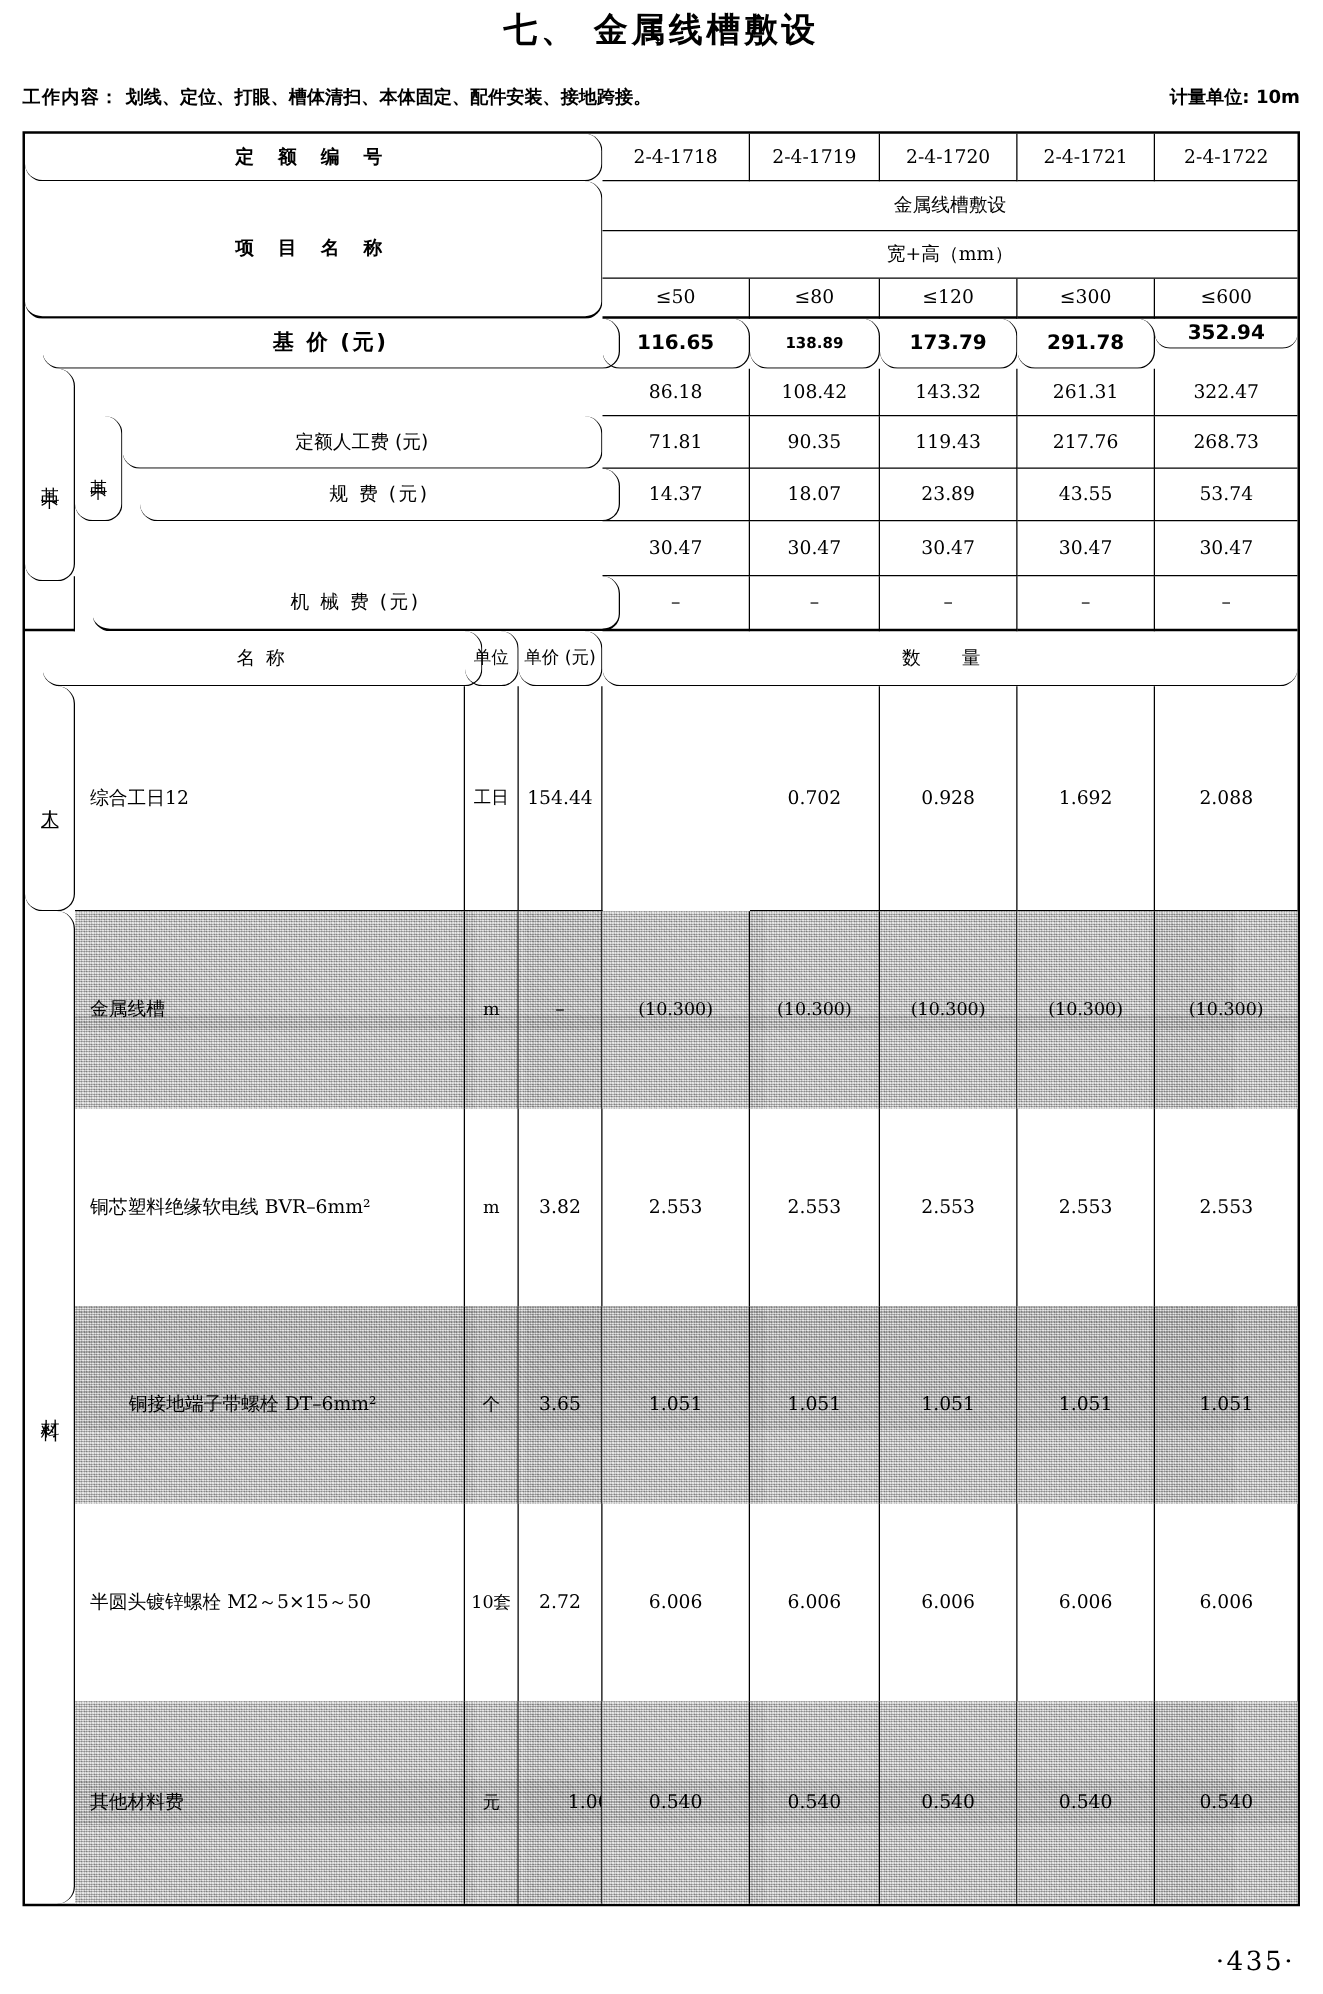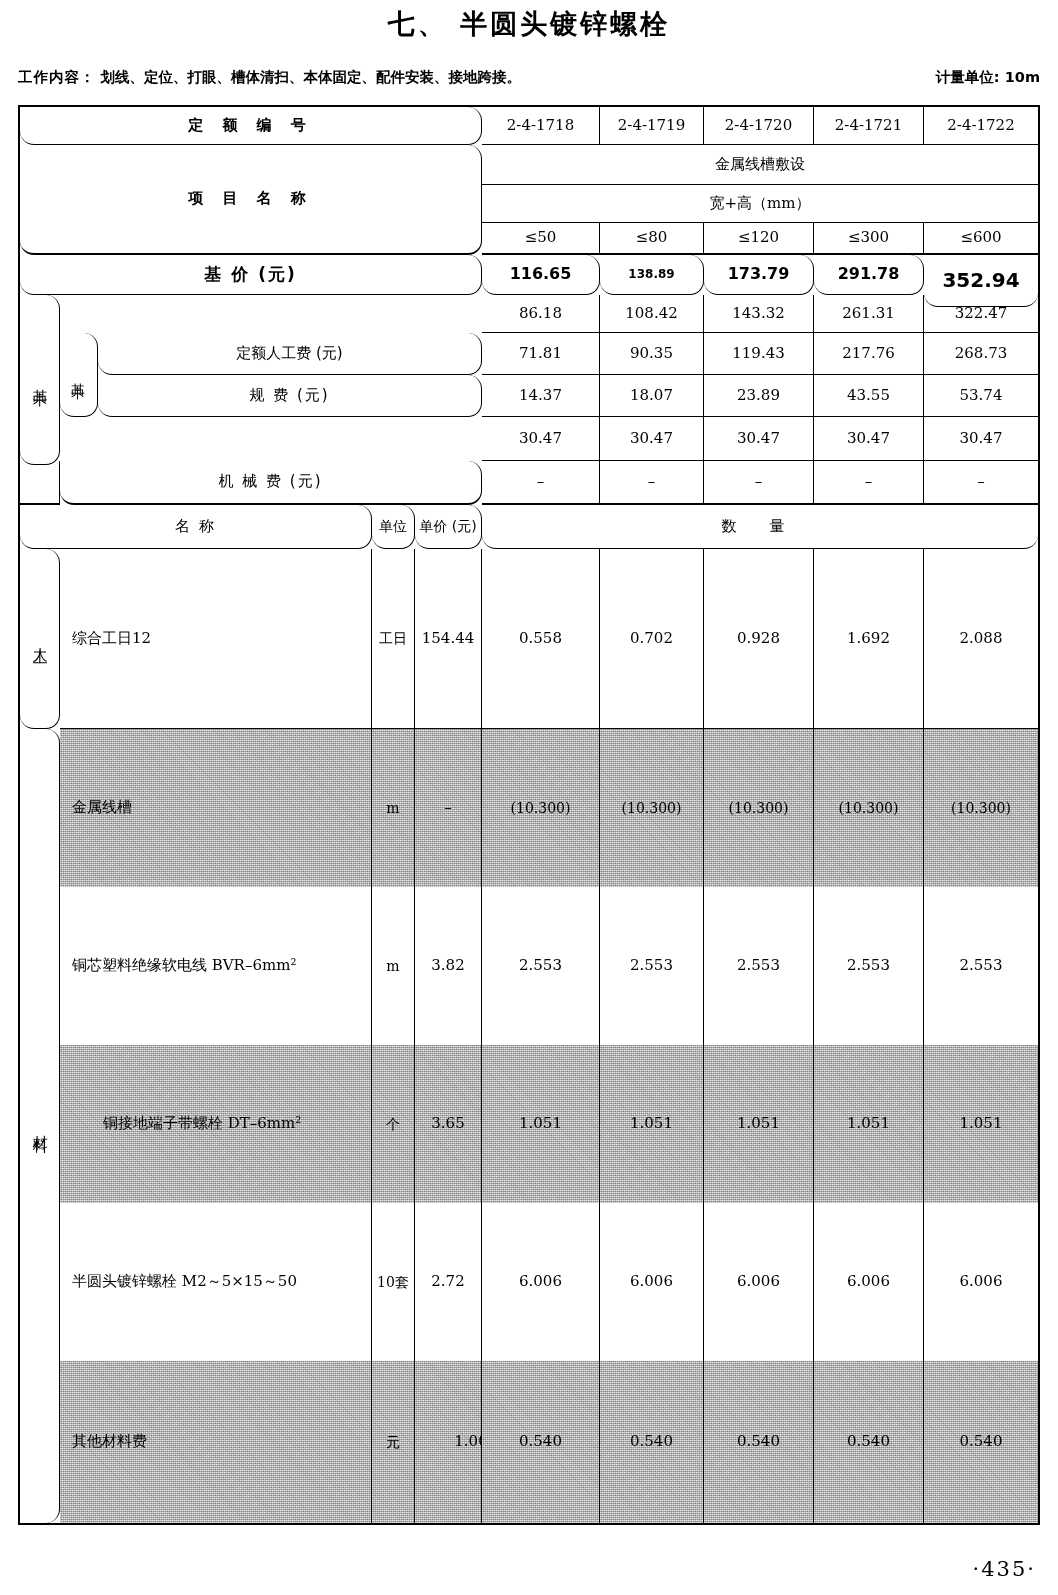--- a/index.html
+++ b/index.html
@@ -75,21 +75,21 @@
     overflow: hidden;
     text-align: center;
     line-height: 1.15;
   }
   .br { border-right: 1.1px solid #000; }
   .bb { border-bottom: 1.1px solid #000; }
   .thick-b { border-bottom: 2.2px solid #000; }
 
   .sans { font-family: "DejaVu Sans", "Liberation Sans", sans-serif; border-radius: 14px; }
   .bold { font-weight: bold; }
-  .sp1 { letter-spacing: 2px; }
+  .sp1 { letter-spacing: 2px; margin-left: 14px; }
   .sp2 { letter-spacing: 7px; }
   .sp3 { letter-spacing: 14px; }
   .left-pad { justify-content: flex-start; padding-left: 12px; text-align: left; }
 
   
   .vert {
     writing-mode: vertical-rl;
     text-orientation: upright;
     letter-spacing: 3px;
   }
@@ -108,21 +108,21 @@
     right: 22px;
     bottom: 14px;
     font-size: 21px;
     font-family: "DejaVu Serif", "Liberation Serif", serif;
     letter-spacing: 2px;
   }
 </style>
 </head>
 <body>
 
-<div class="page-title">七、 半圆头镀锌螺栓</div>
+<div class="page-title">七、 金属线槽敷设</div>
 
 <div class="subhead">
   <div class="left">
     <span class="lbl">工作内容：</span>
     <span>划线、定位、打眼、槽体清扫、本体固定、配件安装、接地跨接。</span>
   </div>
   <div class="right">计量单位: 10m</div>
 </div>
 
 <div class="tbl-wrap">
@@ -141,21 +141,21 @@
   <div class="cell thick-b br" style="left:580px;top:116px;width:104px;height:32px;">≤80</div>
   <div class="cell thick-b br" style="left:684px;top:116px;width:110px;height:32px;">≤120</div>
   <div class="cell thick-b br" style="left:794px;top:116px;width:110px;height:32px;">≤300</div>
   <div class="cell thick-b" style="left:904px;top:116px;width:114px;height:32px;">≤600</div>
 
   <div class="cell bb sans bold sp1" style="left:0;top:148px;width:462px;height:40px;border-right:1.1px solid #000;font-size:17px;">基    价 (元)</div>
   <div class="cell bb br sans bold" style="left:462px;top:148px;width:118px;height:40px;font-size:16px;">116.65</div>
   <div class="cell bb br sans bold" style="left:580px;top:148px;width:104px;height:40px;font-size:12px;">138.89</div>
   <div class="cell bb br sans bold" style="left:684px;top:148px;width:110px;height:40px;font-size:16px;">173.79</div>
   <div class="cell bb br sans bold" style="left:794px;top:148px;width:110px;height:40px;font-size:16px;">291.78</div>
-  <div class="cell bb sans bold" style="left:904px;top:148px;width:114px;height:52px;font-size:20px;">352.94</div>
+  <div class="cell bb sans bold" style="left:904px;top:148px;width:114px;height:24px;font-size:16px;">352.94</div>
 
   <div class="cell bb br sans vert" style="left:0;top:188px;width:40px;height:170px;font-size:15px;">其中</div>
 
   <div class="cell bb br sans vert" style="left:40px;top:226px;width:38px;height:84px;font-size:14px;">其中</div>
 
   <div class="cell bb br" style="left:462px;top:188px;width:118px;height:38px;">86.18</div>
   <div class="cell bb br" style="left:580px;top:188px;width:104px;height:38px;">108.42</div>
   <div class="cell bb br" style="left:684px;top:188px;width:110px;height:38px;">143.32</div>
   <div class="cell bb br" style="left:794px;top:188px;width:110px;height:38px;">261.31</div>
   <div class="cell bb" style="left:904px;top:188px;width:114px;height:38px;">322.47</div>
@@ -192,21 +192,20 @@
   <div class="cell bb br sans sp1" style="left:0;top:398px;width:352px;height:44px;">名  称</div>
   <div class="cell bb br sans" style="left:352px;top:398px;width:43px;height:44px;font-size:14px;">单位</div>
   <div class="cell bb br sans" style="left:395px;top:398px;width:67px;height:44px;font-size:14px;">单价 (元)</div>
   <div class="cell bb sans sp3" style="left:462px;top:398px;width:556px;height:44px;">数    量</div>
 
   <div class="cell bb br sans vert" style="left:0;top:442px;width:40px;height:180px;font-size:15px;">人工</div>
 
   <div class="cell bb br left-pad" style="left:40px;top:442px;width:312px;height:180px;">综合工日12</div>
   <div class="cell bb br" style="left:352px;top:442px;width:43px;height:180px;font-size:14px;">工日</div>
   <div class="cell bb br" style="left:395px;top:442px;width:67px;height:180px;">154.44</div>
-  <div class="cell bb br" style="left:462px;top:442px;width:118px;height:180px;">0.558</div>
   <div class="cell bb br" style="left:580px;top:442px;width:104px;height:180px;">0.702</div>
   <div class="cell bb br" style="left:684px;top:442px;width:110px;height:180px;">0.928</div>
   <div class="cell bb br" style="left:794px;top:442px;width:110px;height:180px;text-align:right;">1.692</div>
   <div class="cell bb" style="left:904px;top:442px;width:114px;height:180px;">2.088</div>
 
   <div class="cell br sans vert" style="left:0;top:622px;width:40px;height:794px;font-size:15px;">材料</div>
 
   <div class="cell br left-pad shade" style="left:40px;top:622px;width:312px;height:158px;">金属线槽</div>
   <div class="cell br shade" style="left:352px;top:622px;width:43px;height:158px;font-size:14px;">m</div>
   <div class="cell br shade" style="left:395px;top:622px;width:67px;height:158px;">–</div>

